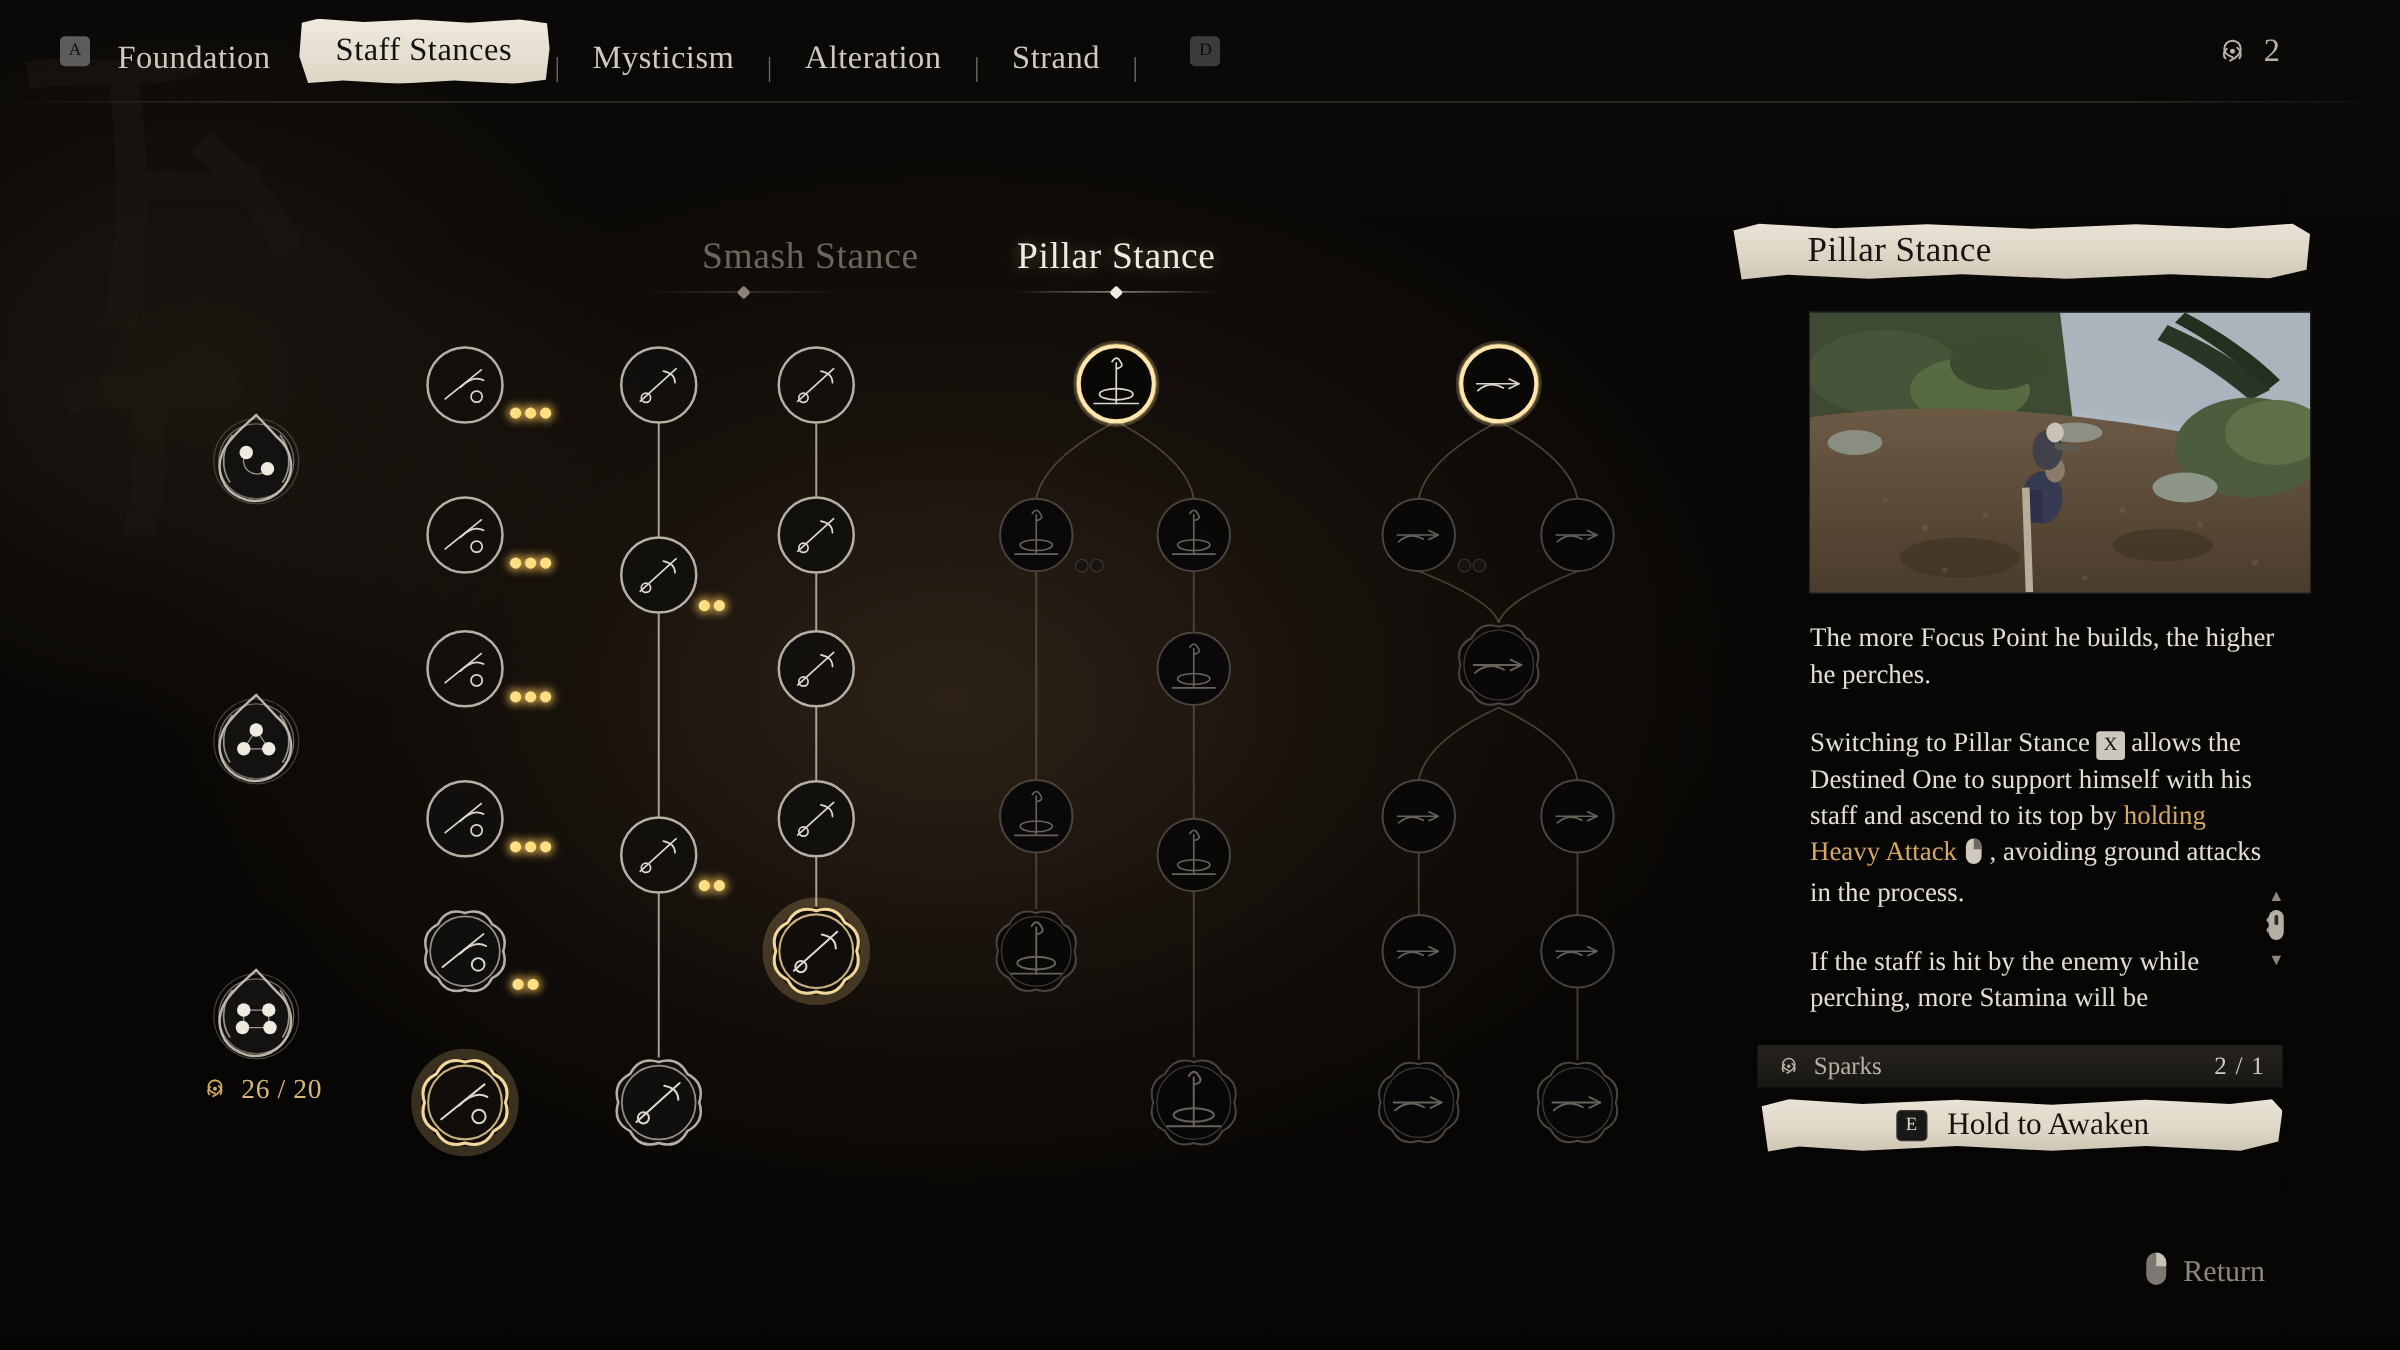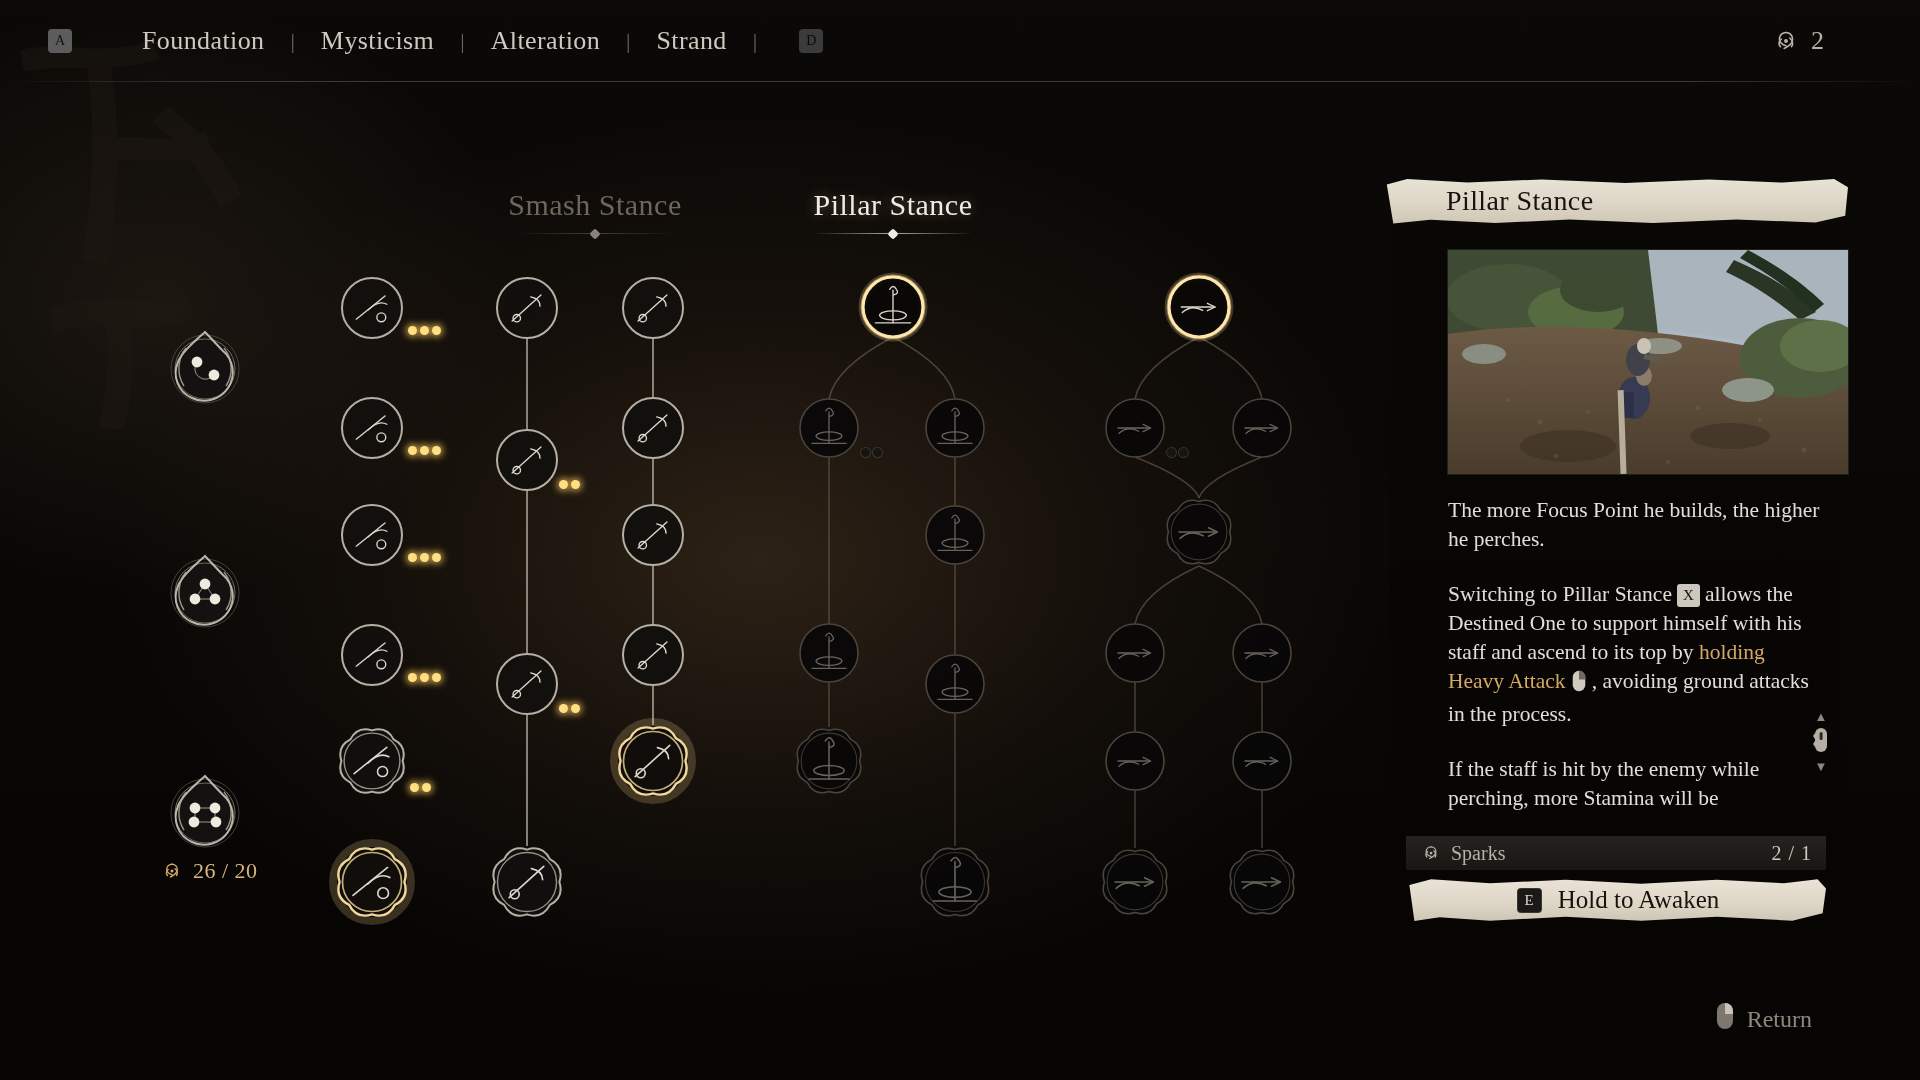--- a/index.html
+++ b/index.html
@@ -29,21 +29,21 @@
     z-index: 30;
   }
   .nav-key {
     width: 24px; height: 24px; border-radius: 4px;
     background: #5c5c5c; color: #111;
     font-family: "Liberation Serif", serif; font-size: 14px;
     display: flex; align-items: center; justify-content: center;
     flex: none;
   }
   .nav-key.dim { background: #3b3b3b; color: #0b0b0b; }
-  .nav-items { display: flex; align-items: center; gap: 0; margin-left: 48px; }
+  .nav-items { display: flex; align-items: flex-end; gap: 0; }
   .nav-item {
     color: #cfc9c0; font-size: 26px; letter-spacing: .4px;
     padding: 6px 22px; white-space: nowrap; position: relative;
   }
   .nav-item.active {
     color: #151311;
     padding: 10px 30px 12px;
     background:
       linear-gradient(180deg, #efeade 0%, #e6e0d2 50%, #ddd6c6 100%);
     box-shadow: 0 0 0 1px rgba(0,0,0,.35);
@@ -60,21 +60,21 @@
   .spark-top .glyph { width: 30px; height: 30px; }
   .topline {
     position: absolute; left: 0; top: 81px; width: 1920px; height: 1px;
     background: linear-gradient(90deg, rgba(130,120,105,0) 0%, rgba(150,140,122,0.35) 12%, rgba(150,140,122,0.35) 88%, rgba(130,120,105,0) 100%);
   }
 
   
   .stance-head { position: absolute; text-align: center; width: 280px; }
   .stance-head .t { font-size: 30px; letter-spacing: .5px; }
   .stance-head.on .t { color: #efece4; text-shadow: 0 0 14px rgba(255,235,190,.35); }
-  .stance-head.off .t { color: #6d665c; }
+  .stance-head.off .t { color: #6d665c; text-align: right; }
   .stance-head .rule { position: relative; height: 12px; margin-top: 6px; }
   .stance-head .rule .line {
     position: absolute; left: 50%; transform: translateX(-50%);
     top: 5px; width: 160px; height: 1px;
   }
   .stance-head.on .rule .line { background: linear-gradient(90deg, rgba(230,225,210,0) 0%, rgba(230,225,210,.75) 50%, rgba(230,225,210,0) 100%); }
   .stance-head.off .rule .line { background: linear-gradient(90deg, rgba(150,140,125,0) 0%, rgba(150,140,125,.4) 50%, rgba(150,140,125,0) 100%); }
   .stance-head .rule .dia {
     position: absolute; left: 50%; top: 2px; width: 8px; height: 8px;
     transform: translateX(-50%) rotate(45deg); border-radius: 2px;
@@ -189,20 +189,21 @@
         <path d="M112 290 C120 340 118 380 108 418 L134 420 C144 380 146 336 138 292 Z"></path>
       </g>
     </svg>
   </div>
 
   <div class="topbar">
     <div style="width:48px"></div>
     <div class="nav-key">A</div>
     <div class="nav-items" id="nav-items">
         <div class="nav-item">Foundation</div>
+        <div class="nav-item active">Staff Stances</div>
         <span class="nav-sep">|</span>
         <div class="nav-item">Mysticism</div>
         <span class="nav-sep">|</span>
         <div class="nav-item">Alteration</div>
         <span class="nav-sep">|</span>
         <div class="nav-item">Strand</div>
         <span class="nav-sep">|</span>
       </div>
     <div class="nav-key dim" style="margin-left:38px">D</div>
     <div class="spark-top">

